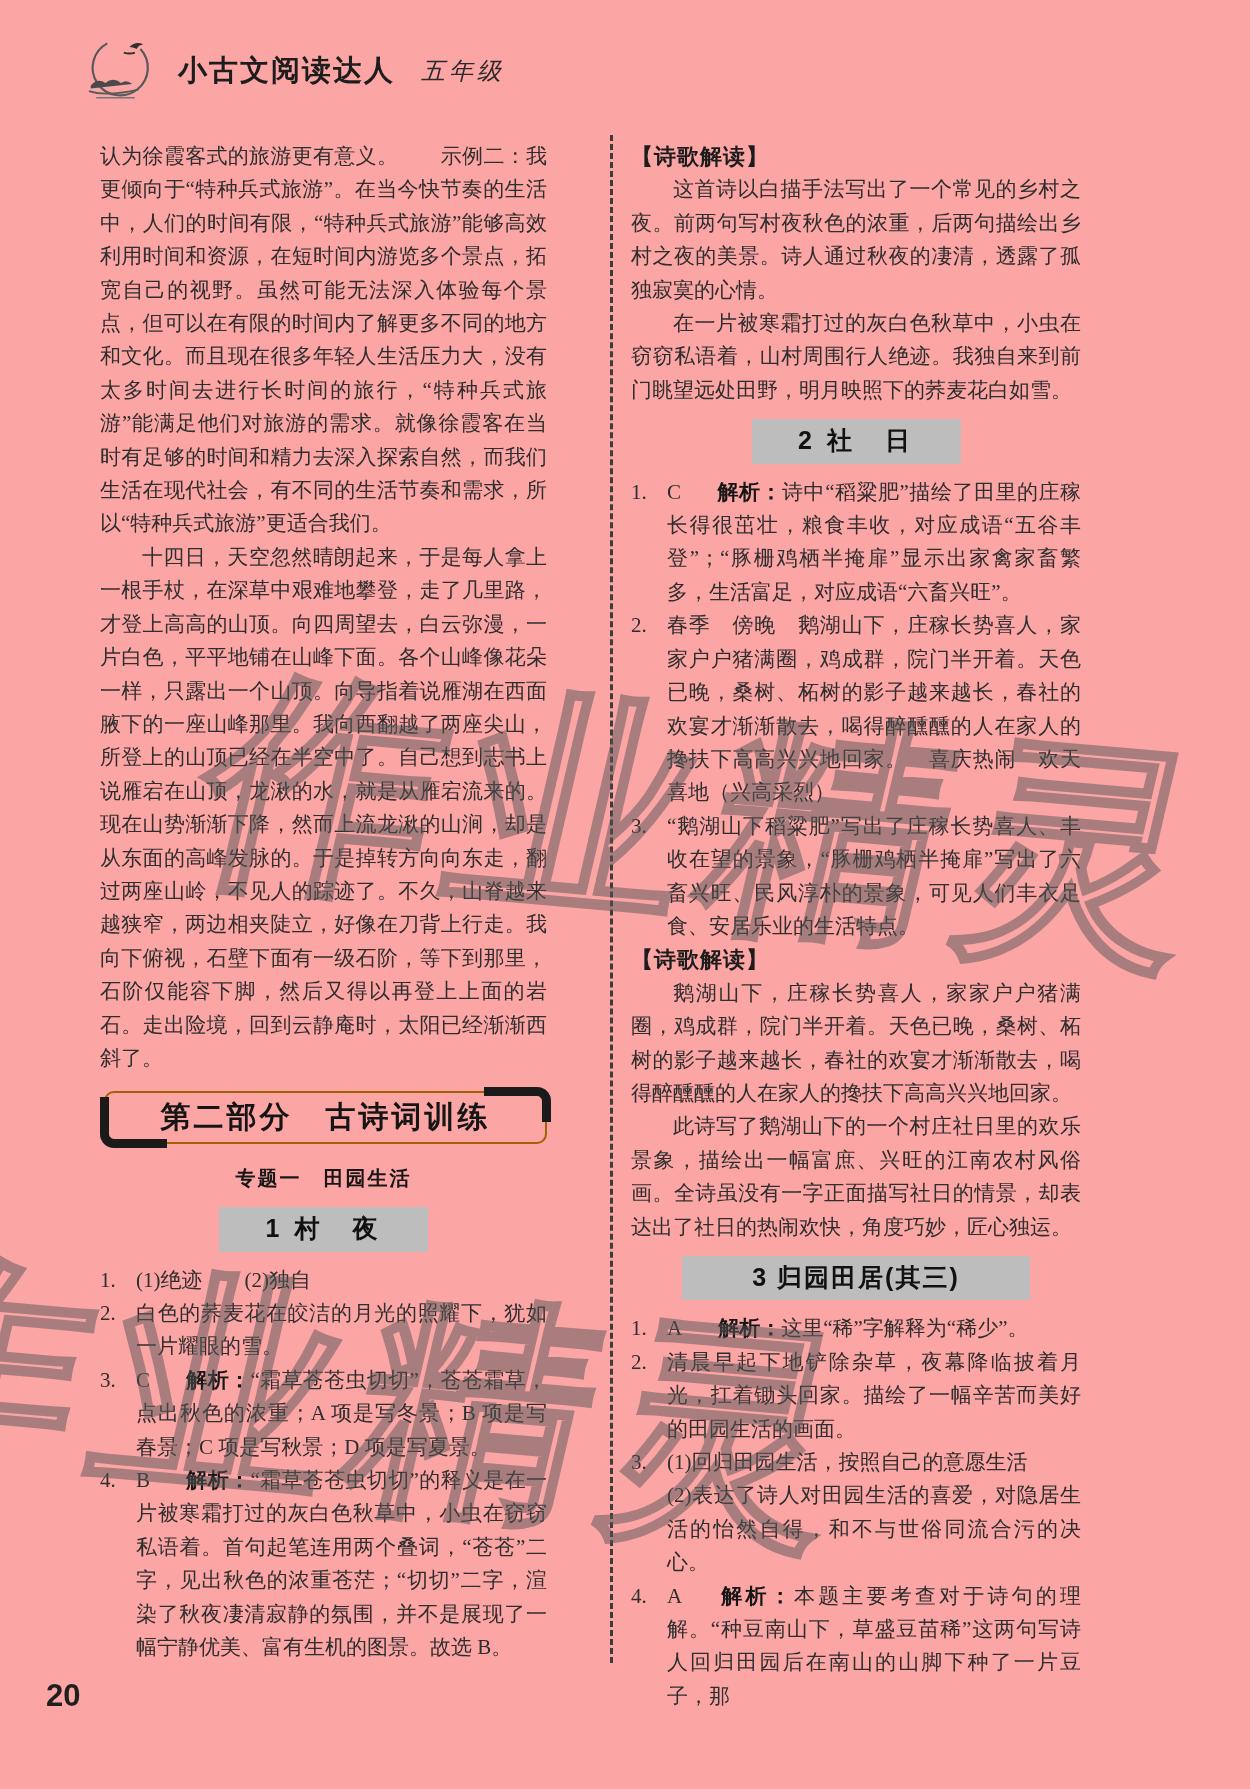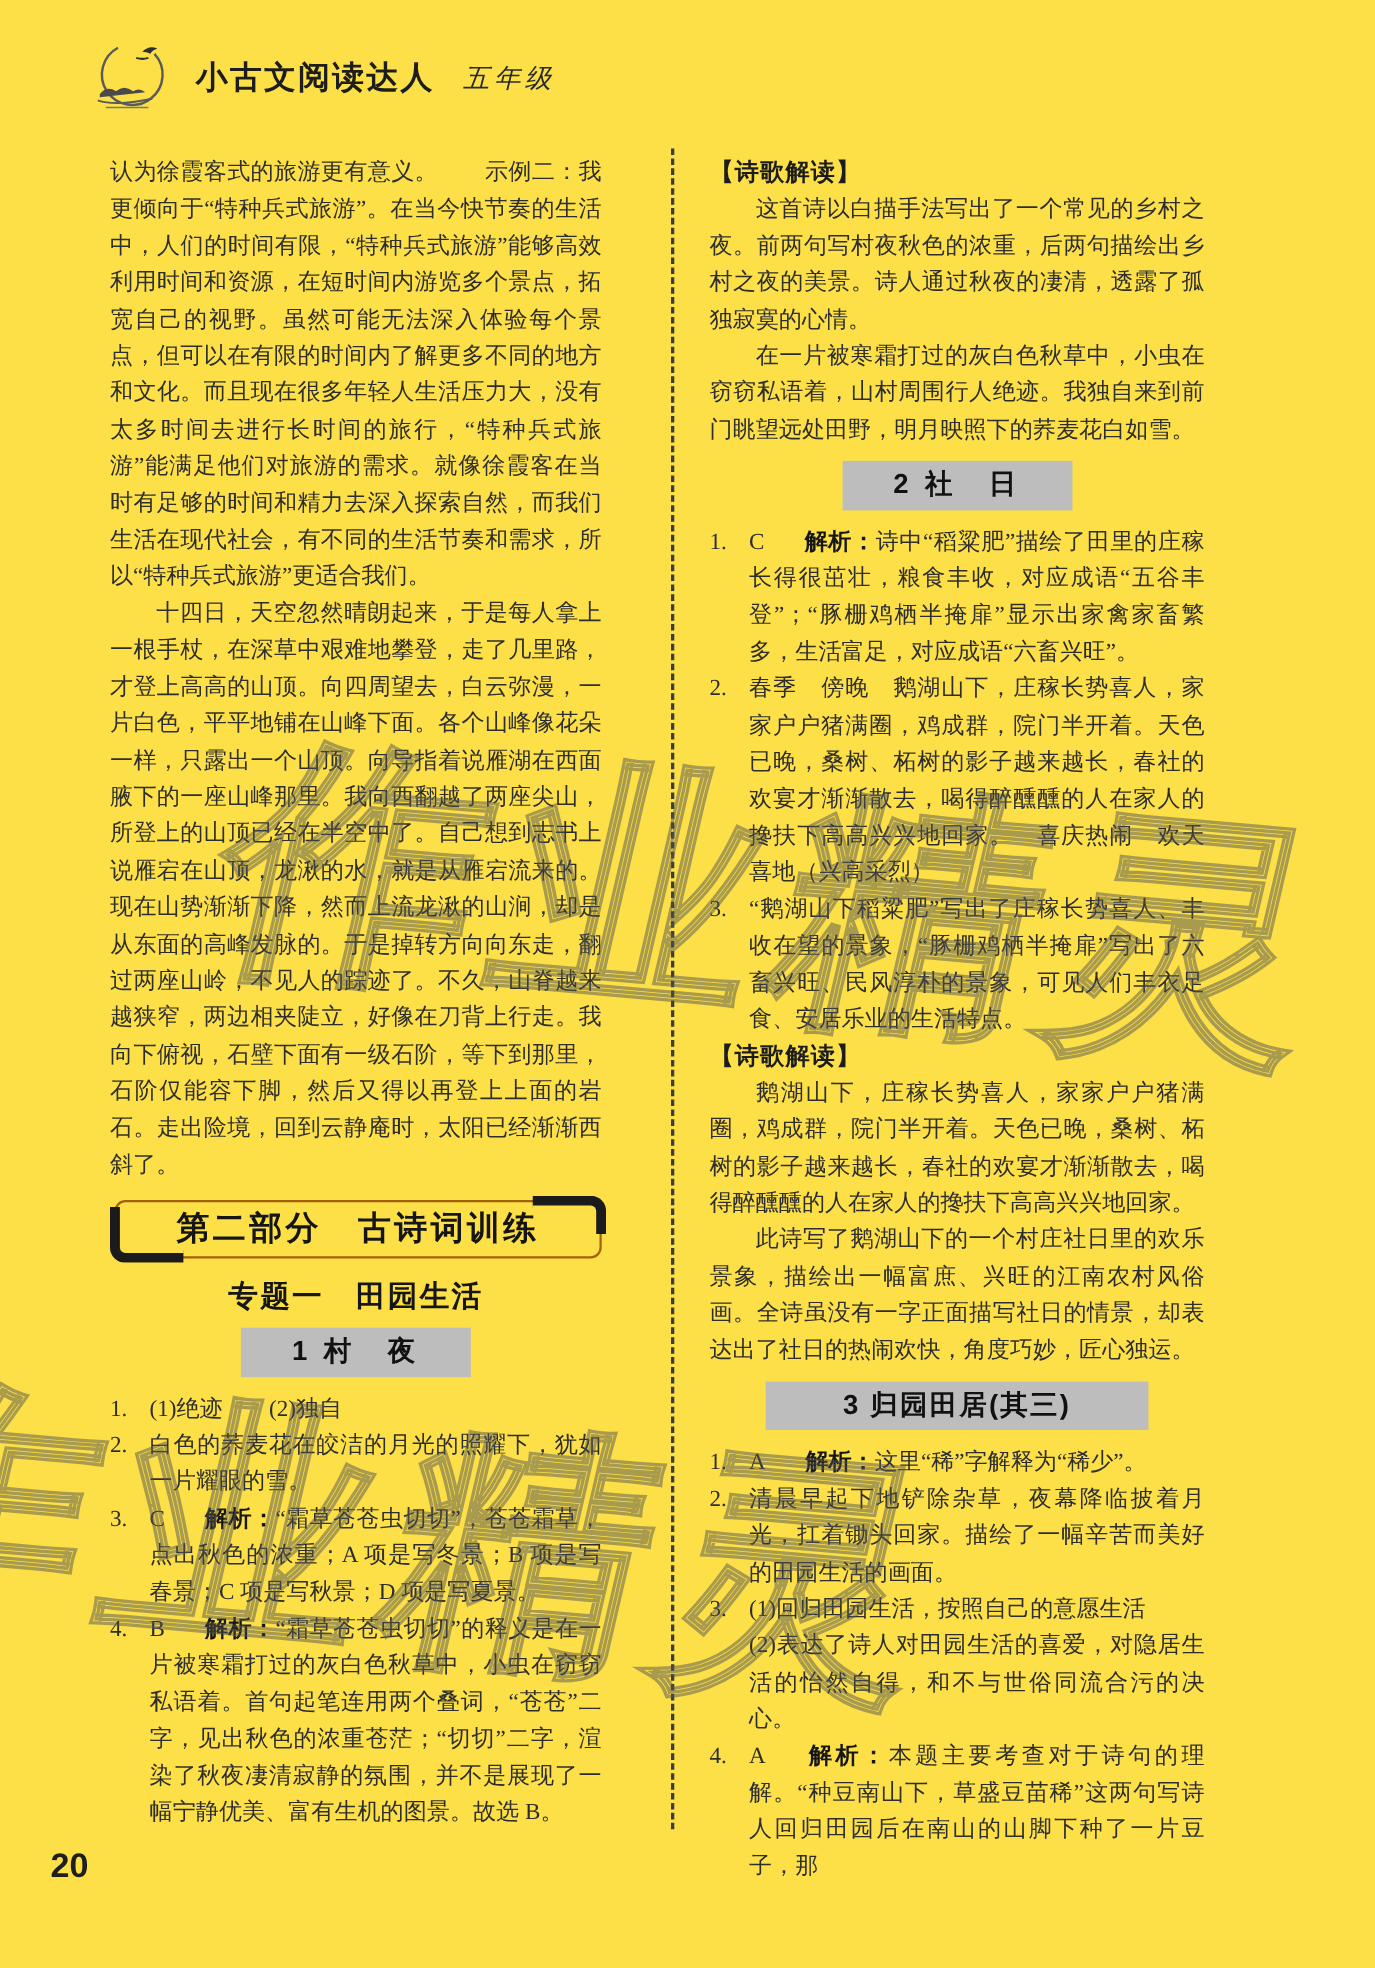--- a/index.html
+++ b/index.html
@@ -1,39 +1,39 @@
 <!DOCTYPE html>
 <html><head>
 <meta charset="utf-8">
 <style>
   html,body{margin:0;padding:0;}
   body{background:#e8e7e4;}
   .page{
     position:relative;
     width:1250px;height:1789px;
-    background:#fde047;
+    background:#fca5a5;
     overflow:hidden;
     font-family:"Liberation Serif","DejaVu Serif",serif;
     color:#2e2e2e;
   }
   
   .header{position:absolute;top:34px;left:76px;display:flex;align-items:center;}
   .logo{width:92px;height:74px;flex:none;}
   .book-title{
     font-family:"Liberation Sans","DejaVu Sans",sans-serif;
     font-weight:700;font-size:29px;color:#1d1d1d;letter-spacing:2px;margin-left:10px;
   }
   .grade{
     font-size:24px;color:#2a2a2a;margin-left:26px;letter-spacing:4px;
     font-family:"Liberation Serif","DejaVu Serif",serif;font-style:italic;
   }
   
   .col{position:absolute;top:140px;font-size:21px;line-height:33.4px;text-align:justify;}
   .col-left{left:100px;width:447px;}
-  .col-right{left:645px;width:450px;}
+  .col-right{left:631px;width:450px;}
   .divider{
     position:absolute;left:610px;top:135px;height:1528px;width:0;
     border-left:3px dashed #3c3c3c;
   }
   p{margin:0;}
   .indent{text-indent:2em;}
   .sec-header{
     font-family:"Liberation Sans","DejaVu Sans",sans-serif;
     font-weight:700;font-size:22px;color:#1c1c1c;text-align:left;letter-spacing:1px;
   }
@@ -50,21 +50,21 @@
     border-left:9px solid #1b1b1b;border-bottom:9px solid #1b1b1b;
     border-bottom-left-radius:14px;
   }
   .part-box::after{ 
     content:"";position:absolute;right:-6px;top:-6px;width:58px;height:26px;
     border-right:9px solid #1b1b1b;border-top:9px solid #1b1b1b;
     border-top-right-radius:14px;
   }
   .topic-title{
     text-align:center;font-family:"Liberation Sans","DejaVu Sans",sans-serif;
-    font-weight:700;font-size:27px;color:#161616;letter-spacing:2px;margin:18px 0 6px 0;
+    font-weight:700;font-size:20px;color:#161616;letter-spacing:2px;margin:18px 0 6px 0;
   }
   .lesson-box{
     background:#bdbdbd;text-align:center;
     font-family:"Liberation Sans","DejaVu Sans",sans-serif;
     font-weight:700;font-size:25px;color:#111;letter-spacing:4px;
     width:209px;margin:12px auto 12px auto;padding:5px 0 6px 0;
   }
   .lesson-box.wide{width:348px;letter-spacing:2px;}
   
   .item{display:flex;margin:0;}

